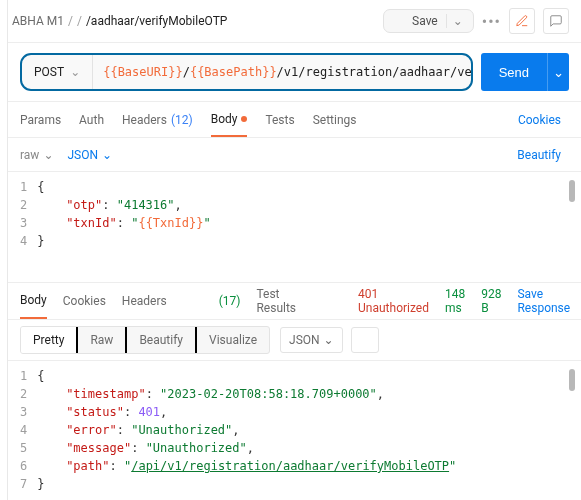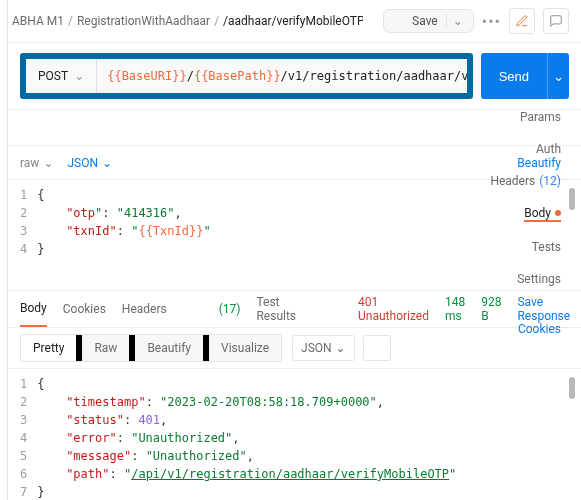--- a/index.html
+++ b/index.html
@@ -65,22 +65,22 @@
     display: flex;
     gap: 8px;
     padding: 10px 12px 10px 20px;
     border-bottom: 1px solid #ededed;
   }
   .url-input {
     flex: 1;
     display: flex;
     align-items: center;
     background: #f9f9f9;
-    border: 6px solid #0369a1;
-    border-radius: 3px;
+    border: 2px solid #0369a1;
+    border-radius: 11px;
     overflow: hidden;
   }
   .method {
     display: flex;
     align-items: center;
     gap: 6px;
     padding: 0 12px;
     height: 34px;
     border-right: 1px solid #e3e3e3;
     color: #212121;
@@ -117,28 +117,27 @@
     border-left: 1px solid rgba(255,255,255,0.25);
     border-radius: 0 3px 3px 0;
     width: 22px;
     cursor: pointer;
     display: flex; align-items: center; justify-content: center;
   }
 
   
   .tabbar {
     display: flex;
-    align-items: flex-end;
+    align-items: center;
     padding: 0 20px;
     border-bottom: 1px solid #ededed;
     height: 36px;
     font-size: 12px;
     color: #6b6b6b;
     gap: 18px;
-    flex-direction: column;
   }
   .tabbar .tab { cursor: pointer; display: inline-flex; align-items: center; gap: 4px; height: 100%; }
   .tabbar .tab .count-green { color: #3b82f6; }
   .tabbar .tab.active { color: #212121; border-bottom: 2px solid #f26b3a; }
   .tabbar .tab.active .dot-orange { width: 6px; height: 6px; background: #f26b3a; border-radius: 50%; }
   .tabbar .flex-spacer { flex: 1; }
   .tabbar .link-blue { color: #097bed; cursor: pointer; }
 
   
   .subtabbar {
@@ -227,21 +226,21 @@
   .seg {
     display: flex;
     border: 1px solid #e3e3e3;
     border-radius: 3px;
     overflow: hidden;
     background: #f7f7f7;
   }
   .seg .segbtn {
     padding: 6px 12px;
     cursor: pointer;
-    border-right: 6px solid #000000;
+    border-right: 2px solid #000000;
   }
   .seg .segbtn:last-child { border-right: none; }
   .seg .segbtn.active { background: #fff; color: #212121; }
   .resp-toolbar .sel {
     margin-left: 10px;
     padding: 5px 8px;
     border: 1px solid #e3e3e3;
     border-radius: 3px;
     background: #fff;
     color: #6b6b6b;
@@ -285,21 +284,20 @@
 </style>
 </head>
 <body>
 
 <div class="left-rail"></div>
 
 <div class="topbar">
   <div class="breadcrumb">
     <span class="crumb">ABHA M1</span>
     <span class="sep">/</span>
-    <span class="crumb">RegistrationWithAadhaar</span>
     <span class="sep">/</span>
     <span class="crumb active">/aadhaar/verifyMobileOTP</span>
   </div>
   <div class="topbar-right">
     <div class="btn-save">
       <svg width="12" height="12" viewBox="0 0 24 24">
           <path d="M19 21H5a2 2 0 0 1-2-2V5a2 2 0 0 1 2-2h11l5 5v11a2 2 0 0 1-2 2z"></path>
           <path d="M17 21v-8H7v8M7 3v5h8"></path>
         </svg>
       <span>Save</span>

